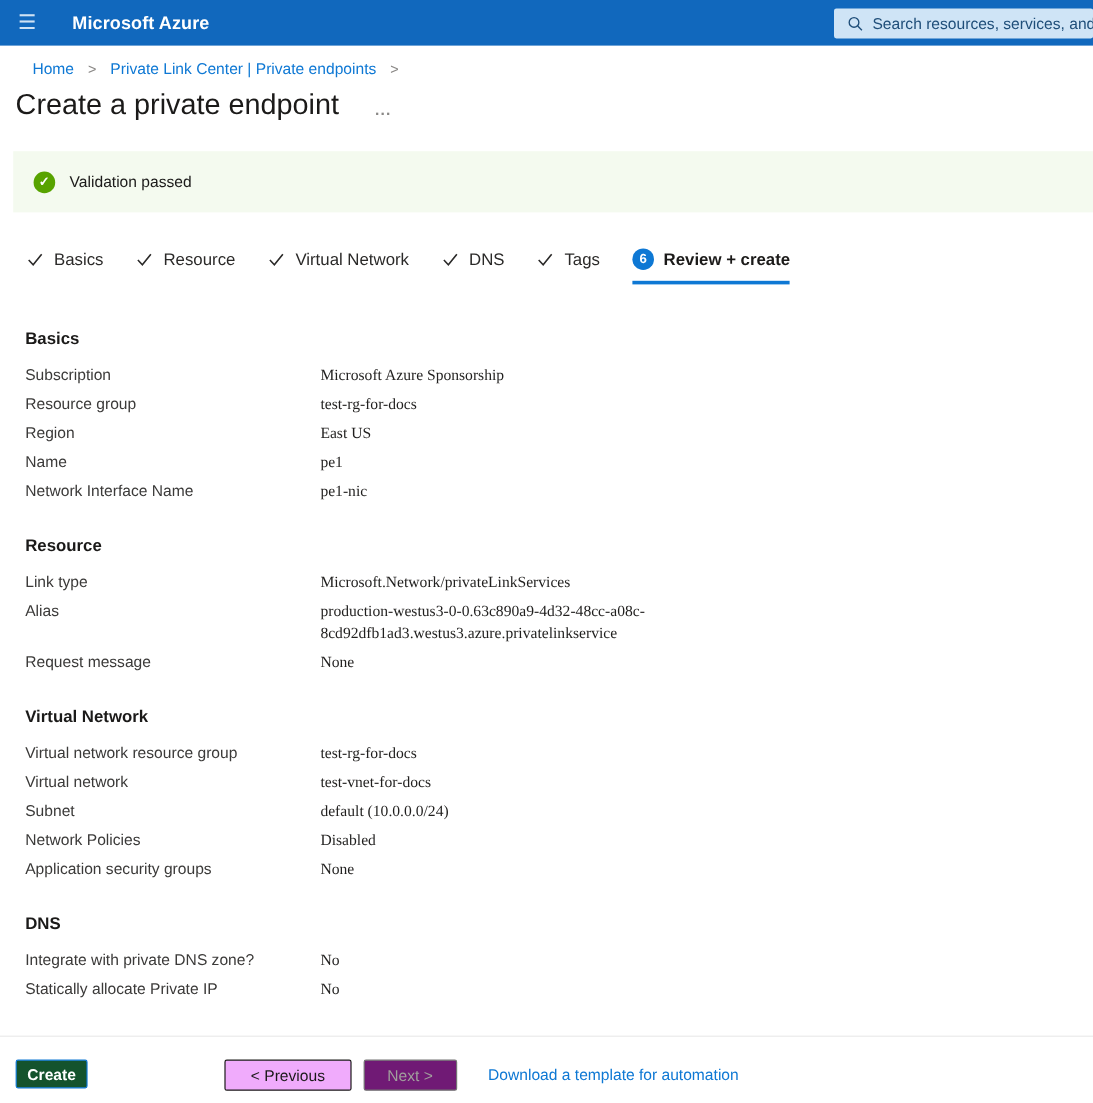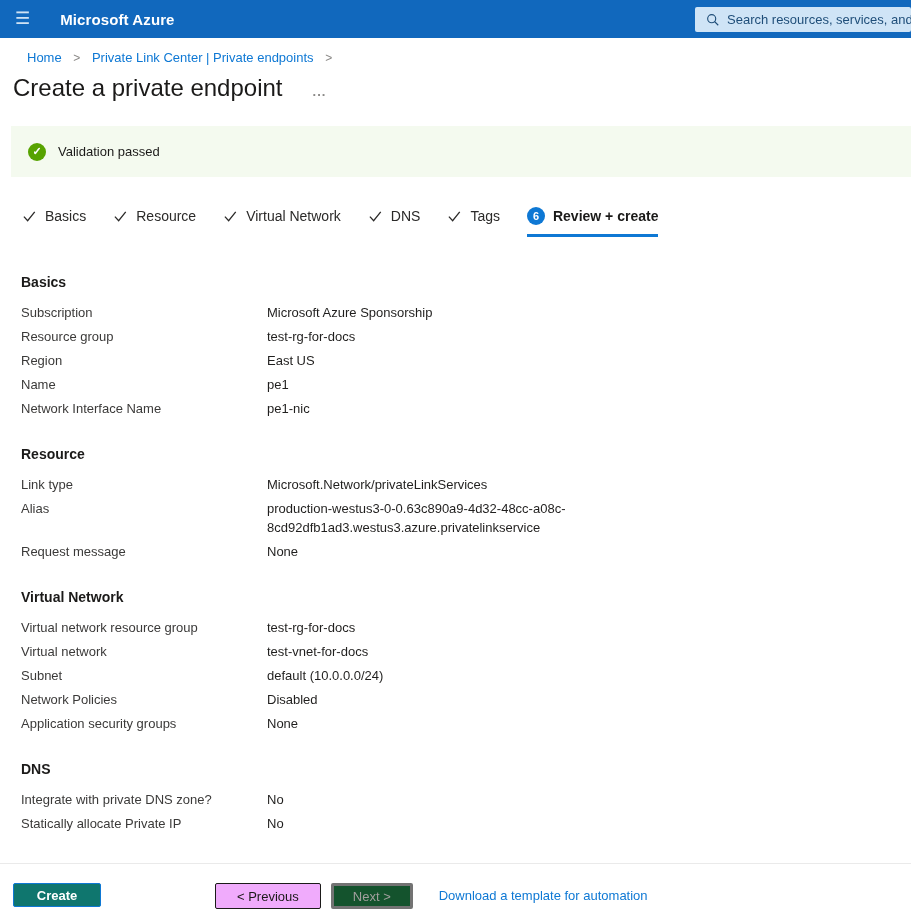--- a/index.html
+++ b/index.html
@@ -121,56 +121,56 @@
     display: flex; align-items: center; justify-content: center;
     flex: none;
   }
 
   
   .content { margin: 37px 0 0 21px; }
   .section-title { font-size: 14px; font-weight: 700; color: #1b1a19; margin: 28px 0 13px; }
   .section:first-child .section-title { margin-top: 0; }
   .row { display: flex; margin-bottom: 5px; font-size: 13px; line-height: 19px; }
   .row-label { width: 246px; flex: none; color: #3b3a39; }
-  .row-value { color: #201f1e; max-width: 320px; overflow-wrap: break-word; }
+  .row-value { color: #201f1e; max-width: 320px; overflow-wrap: break-word; font-family: Liberation Serif, serif; }
 
   
   .footer {
     position: absolute;
     left: 0; right: 0; bottom: 0;
     height: 56px;
     border-top: 1px solid #eaeaea;
     padding: 19px 0 0 13px;
     display: flex;
     align-items: flex-start;
     background: #ffffff;
   }
   .footer button { font-family: "Liberation Sans", sans-serif; font-size: 13px; cursor: pointer; }
   .btn-create {
-    background: #0f766e;
+    background: #14532d;
     color: #ffffff;
     border: 1px solid #0e78d4;
     border-radius: 2px;
     font-weight: 700;
-    width: 88px;
+    width: 60px;
     height: 24px;
   }
   .btn-previous {
     margin-left: 114px;
     background: #f0abfc;
     border: 1px solid #1b1a19;
     border-radius: 2px;
     color: #1b1a19;
     padding: 0 21px;
     height: 26px;
   }
   .btn-next {
     margin-left: 10px;
-    background: #14532d;
-    border: 3px solid #737373;
+    background: #701a75;
+    border: 1px solid #737373;
     border-radius: 2px;
     color: #a19f9d;
     padding: 0 19px;
     height: 26px;
     cursor: default;
   }
   .download-link {
     margin-left: 26px;
     color: #0e78d4;
     font-size: 13px;

